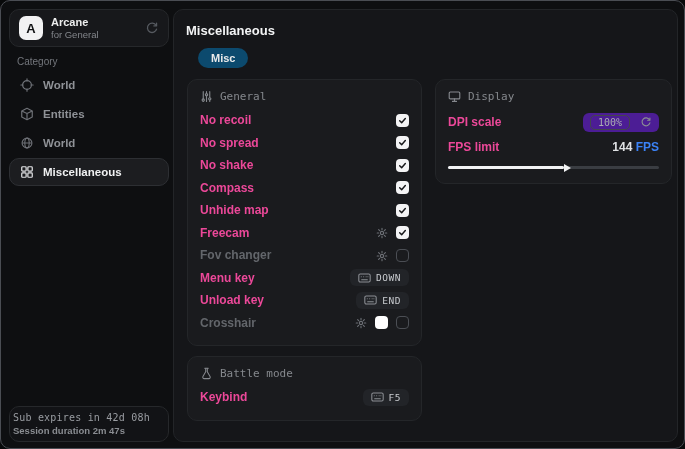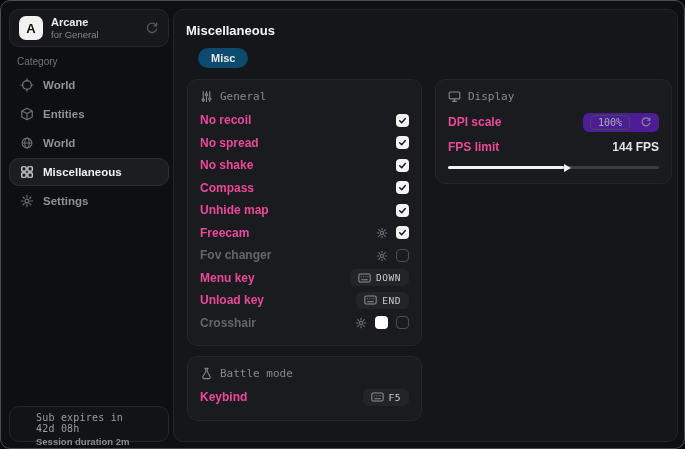--- a/index.html
+++ b/index.html
@@ -37,21 +37,21 @@
     border-radius:10px; border:1px solid transparent;
     color:#8f9297; font-size:11.5px; font-weight:600; margin-bottom:1px; cursor:pointer;
   }
   .nav-item .nico { color:#6d7076; display:flex; }
   .nav-item.selected { background:#1c1d20; border-color:#2d2f33; color:#f0f1f2; }
   .nav-item.selected .nico { color:#e4e5e7; }
 
   .status-card {
     position:absolute; left:8px; top:405px; width:160px; height:36px;
     border:1px solid #26282b; border-radius:10px; background:#121316;
-    padding:5px 26px;
+    padding:5px 3px;
   }
   .status-l1 { font-family:"DejaVu Sans Mono", monospace; font-size:10px; color:#9a9da2; letter-spacing:.2px; }
   .status-l2 { font-size:9.5px; color:#8a8d92; font-weight:600; margin-top:2px; }
 
   
   .panel {
     position:absolute; left:172px; top:8px; width:505px; height:433px;
     background:#151619; border:1px solid #232528; border-radius:10px;
   }
   .panel-title { position:absolute; left:12px; top:13px; font-size:13px; font-weight:700; color:#f3f4f5; }
@@ -103,21 +103,21 @@
     padding:2px 7px; cursor:pointer;
   }
   .dpi-value {
     border:1px solid #44474c; border-radius:5px; padding:1px 7px;
     font-family:"DejaVu Sans Mono", monospace; font-size:10px; color:#abaeb3;
   }
   .dpi-control .rico { display:flex; color:#8b8e93; }
 
   .fps-row { height:20px; display:flex; align-items:center; justify-content:space-between; margin-top:2px; }
   .fps-value { font-size:12px; font-weight:700; color:#dfe1e3; }
-  .fps-unit { color:#e5e5e5; font-weight:600; }
+  .fps-unit { color:#3b82f6; font-weight:600; }
 
   .slider { position:relative; height:10px; margin-top:5px; cursor:pointer; }
   .slider-track { position:absolute; left:0; right:0; top:4px; height:3px; border-radius:2px; background:#3a3d42; }
   .slider-fill { position:absolute; left:0; top:4px; height:3px; border-radius:2px; background:#f2f3f4; width:55%; }
   .slider-thumb {
     position:absolute; left:55%; top:1.5px; width:0; height:0;
     border-top:4px solid transparent; border-bottom:4px solid transparent;
     border-left:7px solid #f2f3f4;
   }
 </style>
@@ -176,29 +176,20 @@
       <div class="nav-item selected">
         <span class="nico">
           <svg width="14" height="14" viewBox="0 0 16 16" fill="none" stroke="currentColor" stroke-width="1.4" stroke-linejoin="round">
             <rect x="2" y="2" width="5" height="5" rx="1"></rect>
               <rect x="9" y="2" width="5" height="5" rx="1"></rect>
             <rect x="2" y="9" width="5" height="5" rx="1"></rect>
               <rect x="9" y="9" width="5" height="5" rx="1"></rect>
           </svg>
         </span>
         <span>Miscellaneous</span>
-      </div>
-      <div class="nav-item">
-        <span class="nico">
-          <svg width="14" height="14" viewBox="0 0 16 16" fill="none" stroke="currentColor" stroke-width="1.4" stroke-linecap="round">
-            <circle cx="8" cy="8" r="2.2"></circle>
-            <path d="M8 1.6v2M8 12.4v2M1.6 8h2M12.4 8h2M3.5 3.5l1.4 1.4M11.1 11.1l1.4 1.4M12.5 3.5l-1.4 1.4M4.9 11.1l-1.4 1.4"></path>
-          </svg>
-        </span>
-        <span>Settings</span>
       </div>
     </nav>
 
     <div class="status-card">
       <div class="status-l1">Sub expires in 42d 08h</div>
       <div class="status-l2">Session duration 2m 47s</div>
     </div>
   </aside>
 
   <main class="panel">

